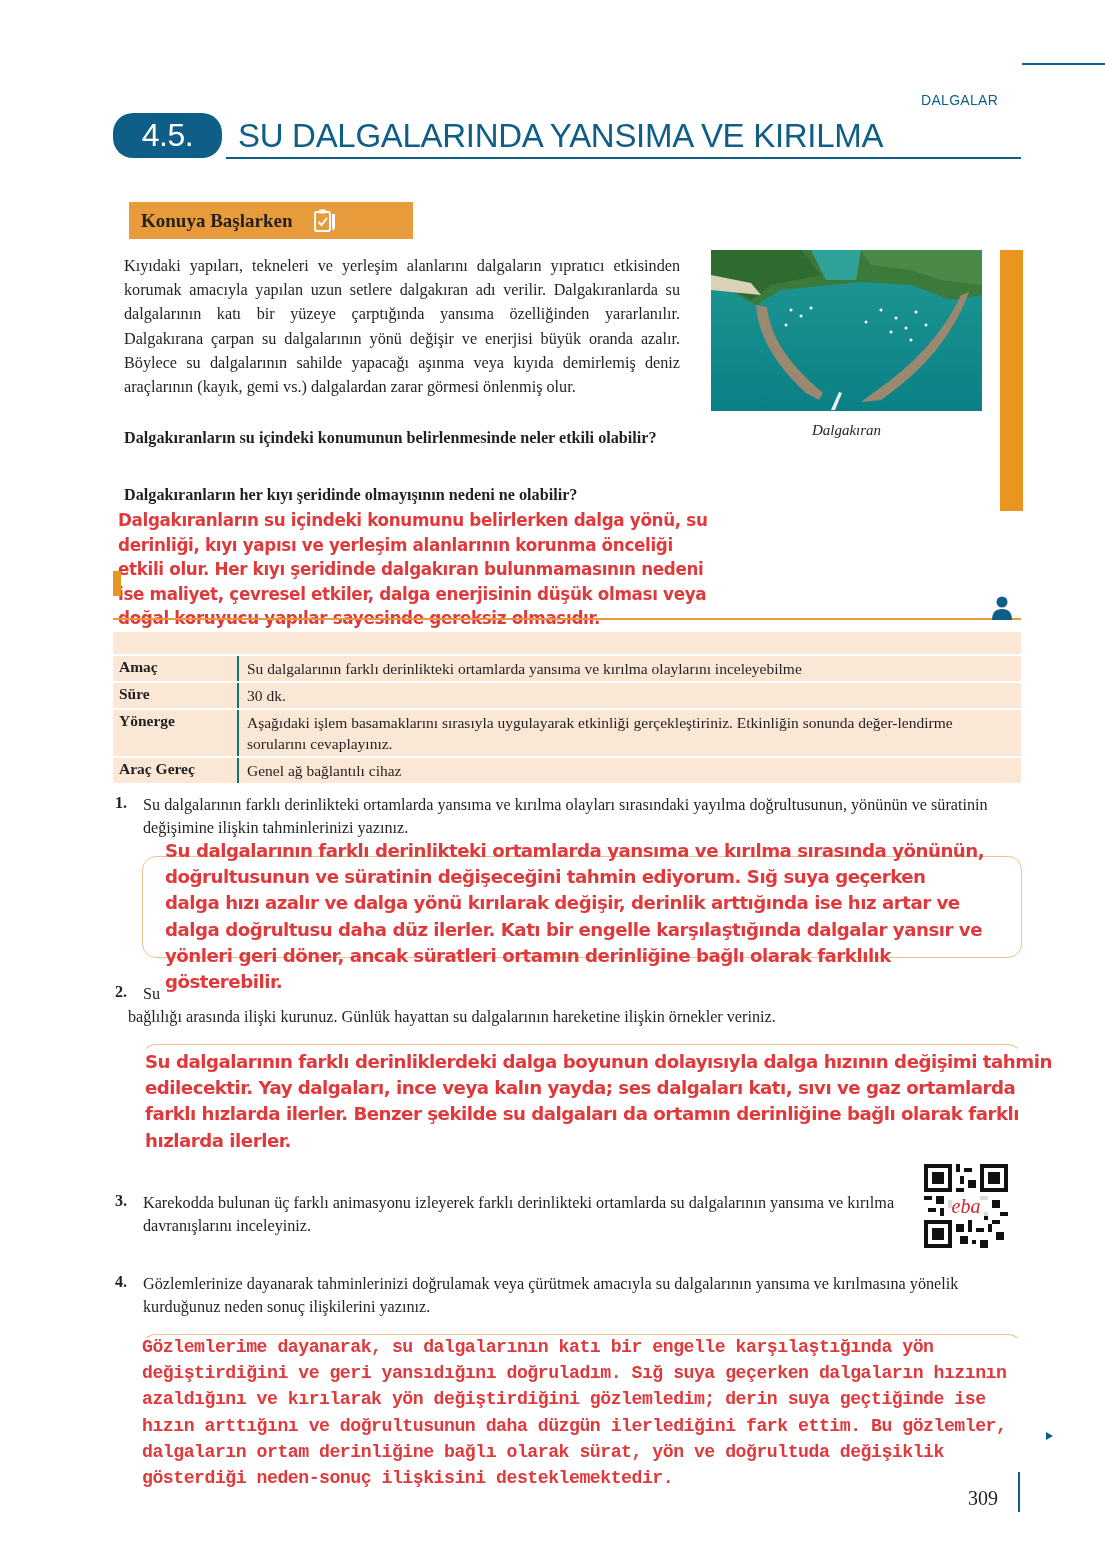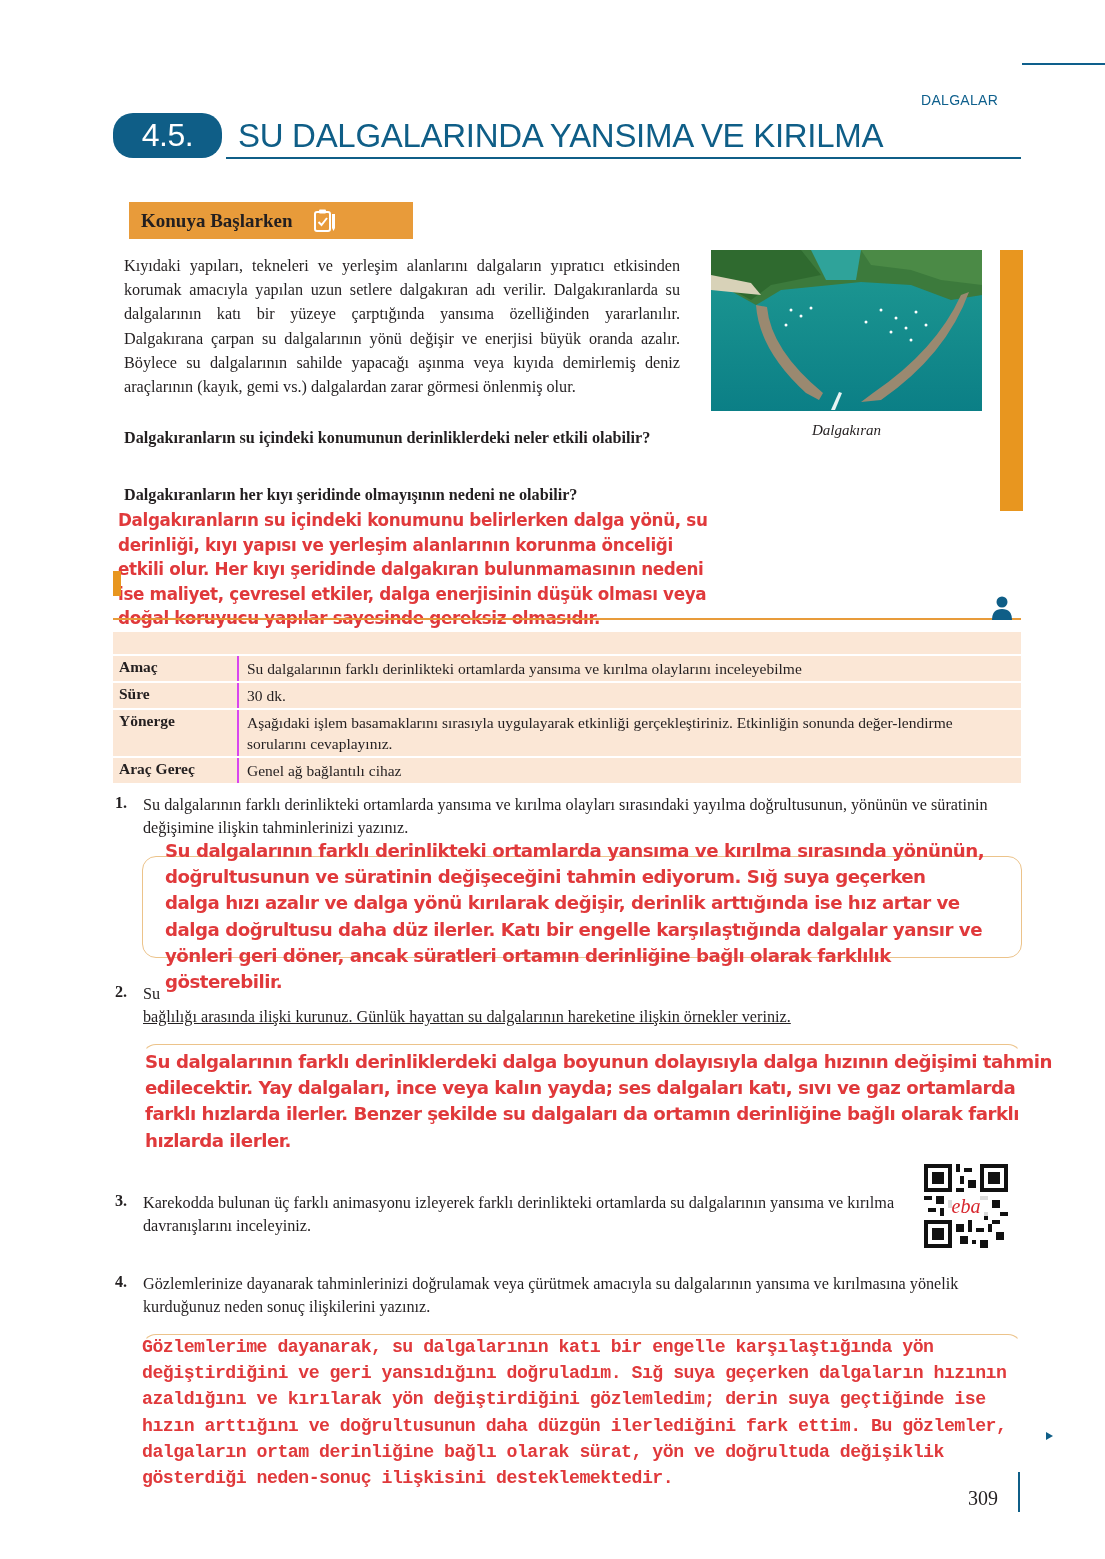--- a/index.html
+++ b/index.html
@@ -40,21 +40,21 @@
 
   
   .etk-tab { left: 113px; top: 571px; width: 8px; height: 25px; background: #e8961f; }
   .etk-line { left: 113px; top: 618px; width: 908px; height: 2px; background: #e89b3a; }
   .person { left: 991px; top: 596px; width: 22px; height: 24px; }
 
   
   .tbl { left: 113px; top: 632px; width: 908px; }
   .tbl-top { height: 22px; background: #fbe7d6; margin-bottom: 2px; margin-left: 0; }
   .tbl-row { display:flex; background: #fbe7d6; margin-bottom: 2px; font-size: 15.5px; }
-  .tbl-key { width: 118px; padding: 2px 0 2px 6px; font-weight: bold; border-right: 2px solid #d946ef; flex: none; }
+  .tbl-key { width: 118px; padding: 2px 0 2px 6px; font-weight: bold; border-right: 2px solid #0f766e; flex: none; }
   .tbl-val { padding: 2px 8px; line-height: 21px; flex: 1; }
 
   
   .qnum { font-weight: bold; font-size: 16.2px; }
   .qtext { font-size: 16.2px; line-height: 23px; }
   .qi { position:absolute; display:flex; }
   .qi .qnum { width: 28px; flex:none; }
   .answer-box { border: 1.5px solid #ecc38a; border-radius: 14px; }
 
   .ans2 { left: 165px; top: 838px; width: 820px; font-size: 18.2px; line-height: 26.2px; letter-spacing: -0.5px; }
@@ -83,21 +83,21 @@
     <svg width="24" height="26" viewBox="0 0 24 26">
       <rect x="2" y="4" width="15" height="19" rx="2" fill="none" stroke="#fff" stroke-width="2"></rect>
       <rect x="6" y="1.5" width="7" height="4" rx="1" fill="#fff"></rect>
       <path d="M5.5 14 L8.5 17 L14 10" fill="none" stroke="#fff" stroke-width="2"></path>
       <path d="M19 6 L22 6 L22 20 L20.5 23 L19 20 Z" fill="#fff"></path>
     </svg>
   </span>
 </div>
 
 <div class="abs intro">Kıyıdaki yapıları, tekneleri ve yerleşim alanlarını dalgaların yıpratıcı etkisinden korumak amacıyla yapılan uzun setlere dalgakıran adı verilir. Dalgakıranlarda su dalgalarının katı bir yüzeye çarptığında yansıma özelliğinden yararlanılır. Dalgakırana çarpan su dalgalarının yönü değişir ve enerjisi büyük oranda azalır. Böylece su dalgalarının sahilde yapacağı aşınma veya kıyıda demirlemiş deniz araçlarının (kayık, gemi vs.) dalgalardan zarar görmesi önlenmiş olur.</div>
-<div class="abs q-bold q1">Dalgakıranların su içindeki konumunun derinliklerdeki neler etkili olabilir?</div>
+<div class="abs q-bold q1">Dalgakıranların su içindeki konumunun belirlenmesinde neler etkili olabilir?</div>
 <div class="abs q-bold q2">Dalgakıranların her kıyı şeridinde olmayışının nedeni ne olabilir?</div>
 
 <div class="abs photo">
   <svg width="271" height="161" viewBox="0 0 271 161">
     <defs>
       <linearGradient id="sea" x1="0" y1="0" x2="0" y2="1">
         <stop offset="0" stop-color="#1f9a93"></stop>
         <stop offset="1" stop-color="#0b7f86"></stop>
       </linearGradient>
     </defs>
@@ -164,21 +164,21 @@
   <span class="qnum">1.</span>
   <span class="qtext">Su dalgalarının farklı derinlikteki ortamlarda yansıma ve kırılma olayları sırasındaki yayılma doğrultusunun, yönünün ve süratinin değişimine ilişkin tahminlerinizi yazınız.</span>
 </div>
 <div class="abs answer-box" style="left:142px; top:856px; width:878px; height:100px;"></div>
 <div class="abs ans ans2">Su dalgalarının farklı derinlikteki ortamlarda yansıma ve kırılma sırasında yönünün, doğrultusunun ve süratinin değişeceğini tahmin ediyorum. Sığ suya geçerken dalga hızı azalır ve dalga yönü kırılarak değişir, derinlik arttığında ise hız artar ve dalga doğrultusu daha düz ilerler. Katı bir engelle karşılaştığında dalgalar yansır ve yönleri geri döner, ancak süratleri ortamın derinliğine bağlı olarak farklılık gösterebilir.</div>
 
 <div class="qi" style="left:115px; top:983px;">
   <span class="qnum">2.</span>
   <span class="qtext">Su</span>
 </div>
-<div class="abs qtext" style="left:143px; top:1006px; width:880px;text-decoration:underline;">bağlılığı arasında ilişki kurunuz. Günlük hayattan su dalgalarının hareketine ilişkin örnekler veriniz.</div>
+<div class="abs qtext" style="left:128px; top:1006px; width:880px;">bağlılığı arasında ilişki kurunuz. Günlük hayattan su dalgalarının hareketine ilişkin örnekler veriniz.</div>
 <div class="abs answer-box" style="left:142px; top:1044px; width:878px; height:100px; border-bottom:none; border-left-color:transparent; border-right-color:transparent;"></div>
 <div class="abs ans ans3">Su dalgalarının farklı derinliklerdeki dalga boyunun dolayısıyla dalga hızının değişimi tahmin edilecektir. Yay dalgaları, ince veya kalın yayda; ses dalgaları katı, sıvı ve gaz ortamlarda farklı hızlarda ilerler. Benzer şekilde su dalgaları da ortamın derinliğine bağlı olarak farklı hızlarda ilerler.</div>
 
 <div class="qi" style="left:115px; top:1192px; width:790px;">
   <span class="qnum">3.</span>
   <span class="qtext">Karekodda bulunan üç farklı animasyonu izleyerek farklı derinlikteki ortamlarda su dalgalarının yansıma ve kırılma davranışlarını inceleyiniz.</span>
 </div>
 <div class="abs qr">
   <svg width="84" height="84" viewBox="0 0 21 21" shape-rendering="crispEdges">
     <rect width="21" height="21" fill="#fff"></rect>

